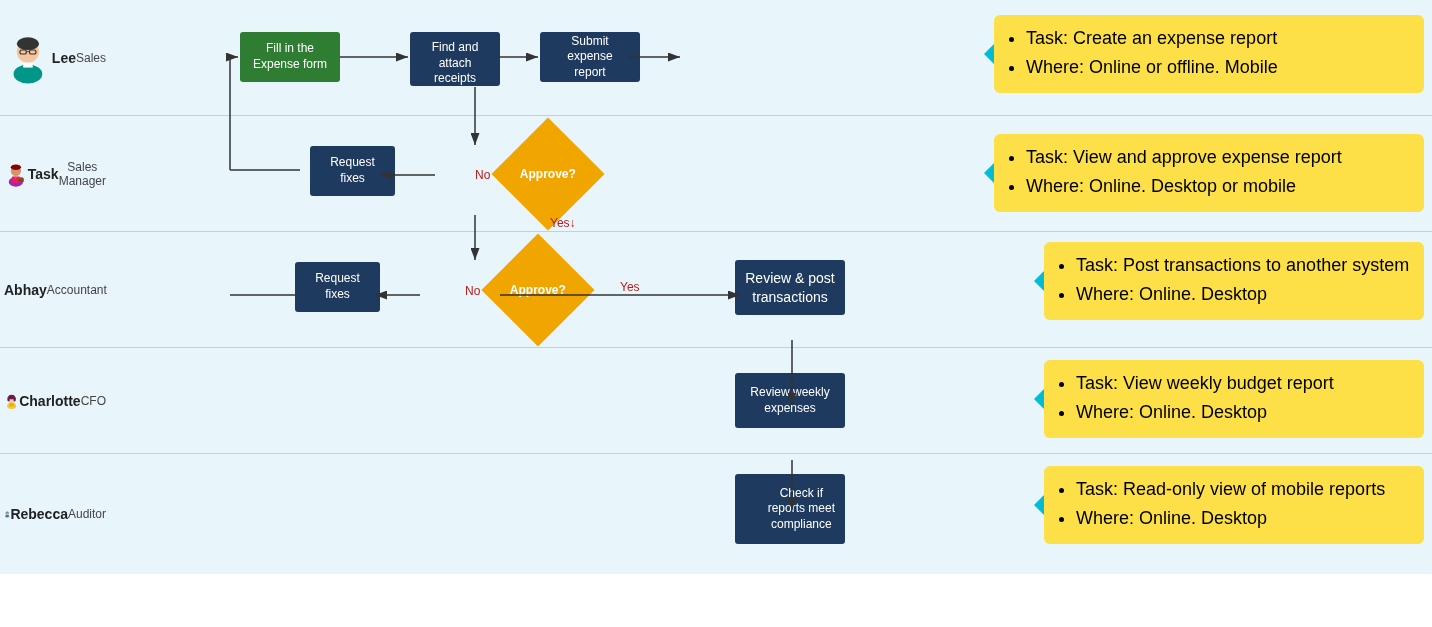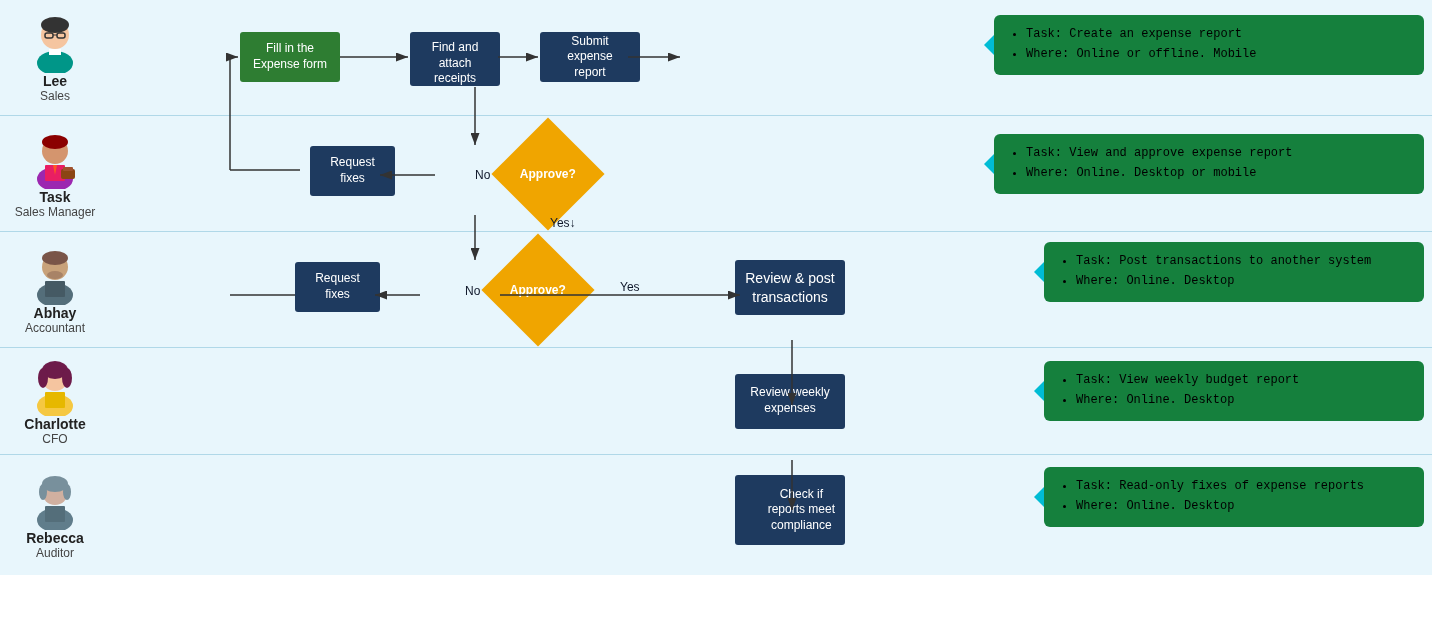--- a/index.html
+++ b/index.html
@@ -29,21 +29,20 @@
     .swimlane-2 { min-height: 115px; }
     .swimlane-3 { min-height: 115px; }
     .swimlane-4 { min-height: 105px; }
     .swimlane-5 { min-height: 120px; border-bottom: none; }
 
     
     .actor-col {
       width: 110px;
       min-width: 110px;
       display: flex;
-      flex-direction: column;
       align-items: center;
       justify-content: space-between;
       padding: 8px 4px;
       flex-shrink: 0;
     }
 
     .actor-name {
       font-size: 14px;
       font-weight: bold;
       color: #222;
@@ -115,28 +114,27 @@
       font-size: 12px;
       font-weight: bold;
       color: #fff;
       text-align: center;
       line-height: 1.2;
     }
 
     
     .callout {
       position: absolute;
-      background: #15803d;
+      background: #fde047;
       border-radius: 6px;
       padding: 10px 14px;
-      font-size: 12px;
+      font-size: 18px;
       color: #000;
       line-height: 1.5;
       right: 10px;
-      font-family: Liberation Mono, monospace;
     }
 
     .callout::before {
       content: '';
       position: absolute;
       left: -20px;
       top: 50%;
       transform: translateY(-50%);
       border: 10px solid transparent;
       border-right-color: #00bcd4;
@@ -152,21 +150,21 @@
     }
 
     .swimlane {
       position: relative;
     }
 
     
     .arrow-label {
       position: absolute;
       font-size: 12px;
-      color: #0f172a;
+      color: #b91c1c;
       font-weight: 500;
     }
 
     
     .avatar-svg {
       width: 60px;
       height: 60px;
     }
   </style>
 </head>
@@ -409,20 +407,20 @@
     <div class="flow-area" style="position:relative;height:120px;">
 
       <div class="dark-box" style="left:625px;top:20px;width:110px;height:70px;display:flex;align-items:center;justify-content:flex-end;">
         <span style="white-space:pre-line;font-size:12px;">Check if
 reports meet
 compliance</span>
       </div>
 
       <div class="callout" style="right:8px;top:12px;width:380px;">
         <ul>
-          <li>Task: Read-only fixes of expense reports</li>
+          <li>Task: Read-only view of mobile reports</li>
           <li>Where: Online. Desktop</li>
         </ul>
       </div>
     </div>
   </div>
 
 </div>
 
 </body></html>

